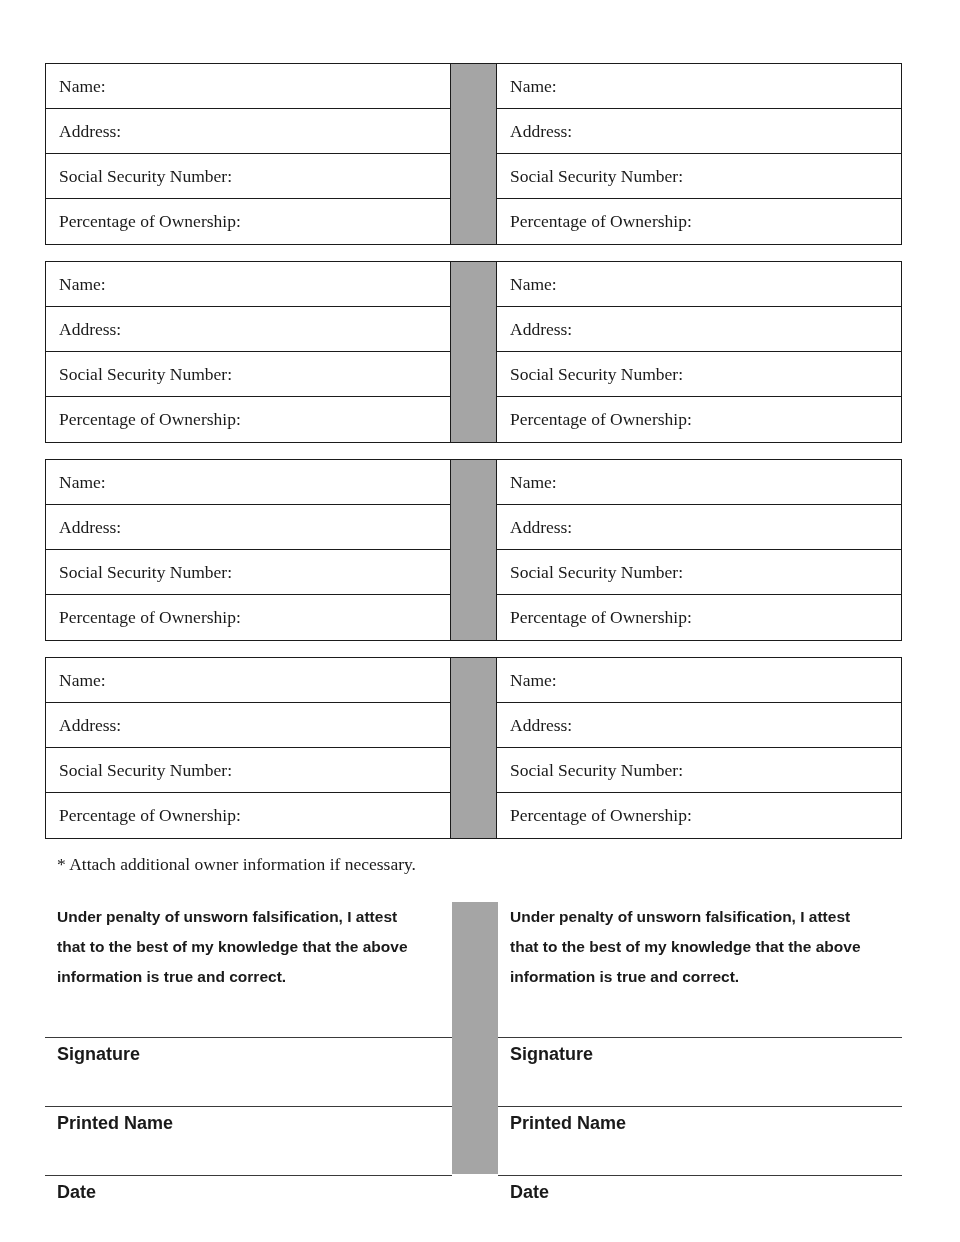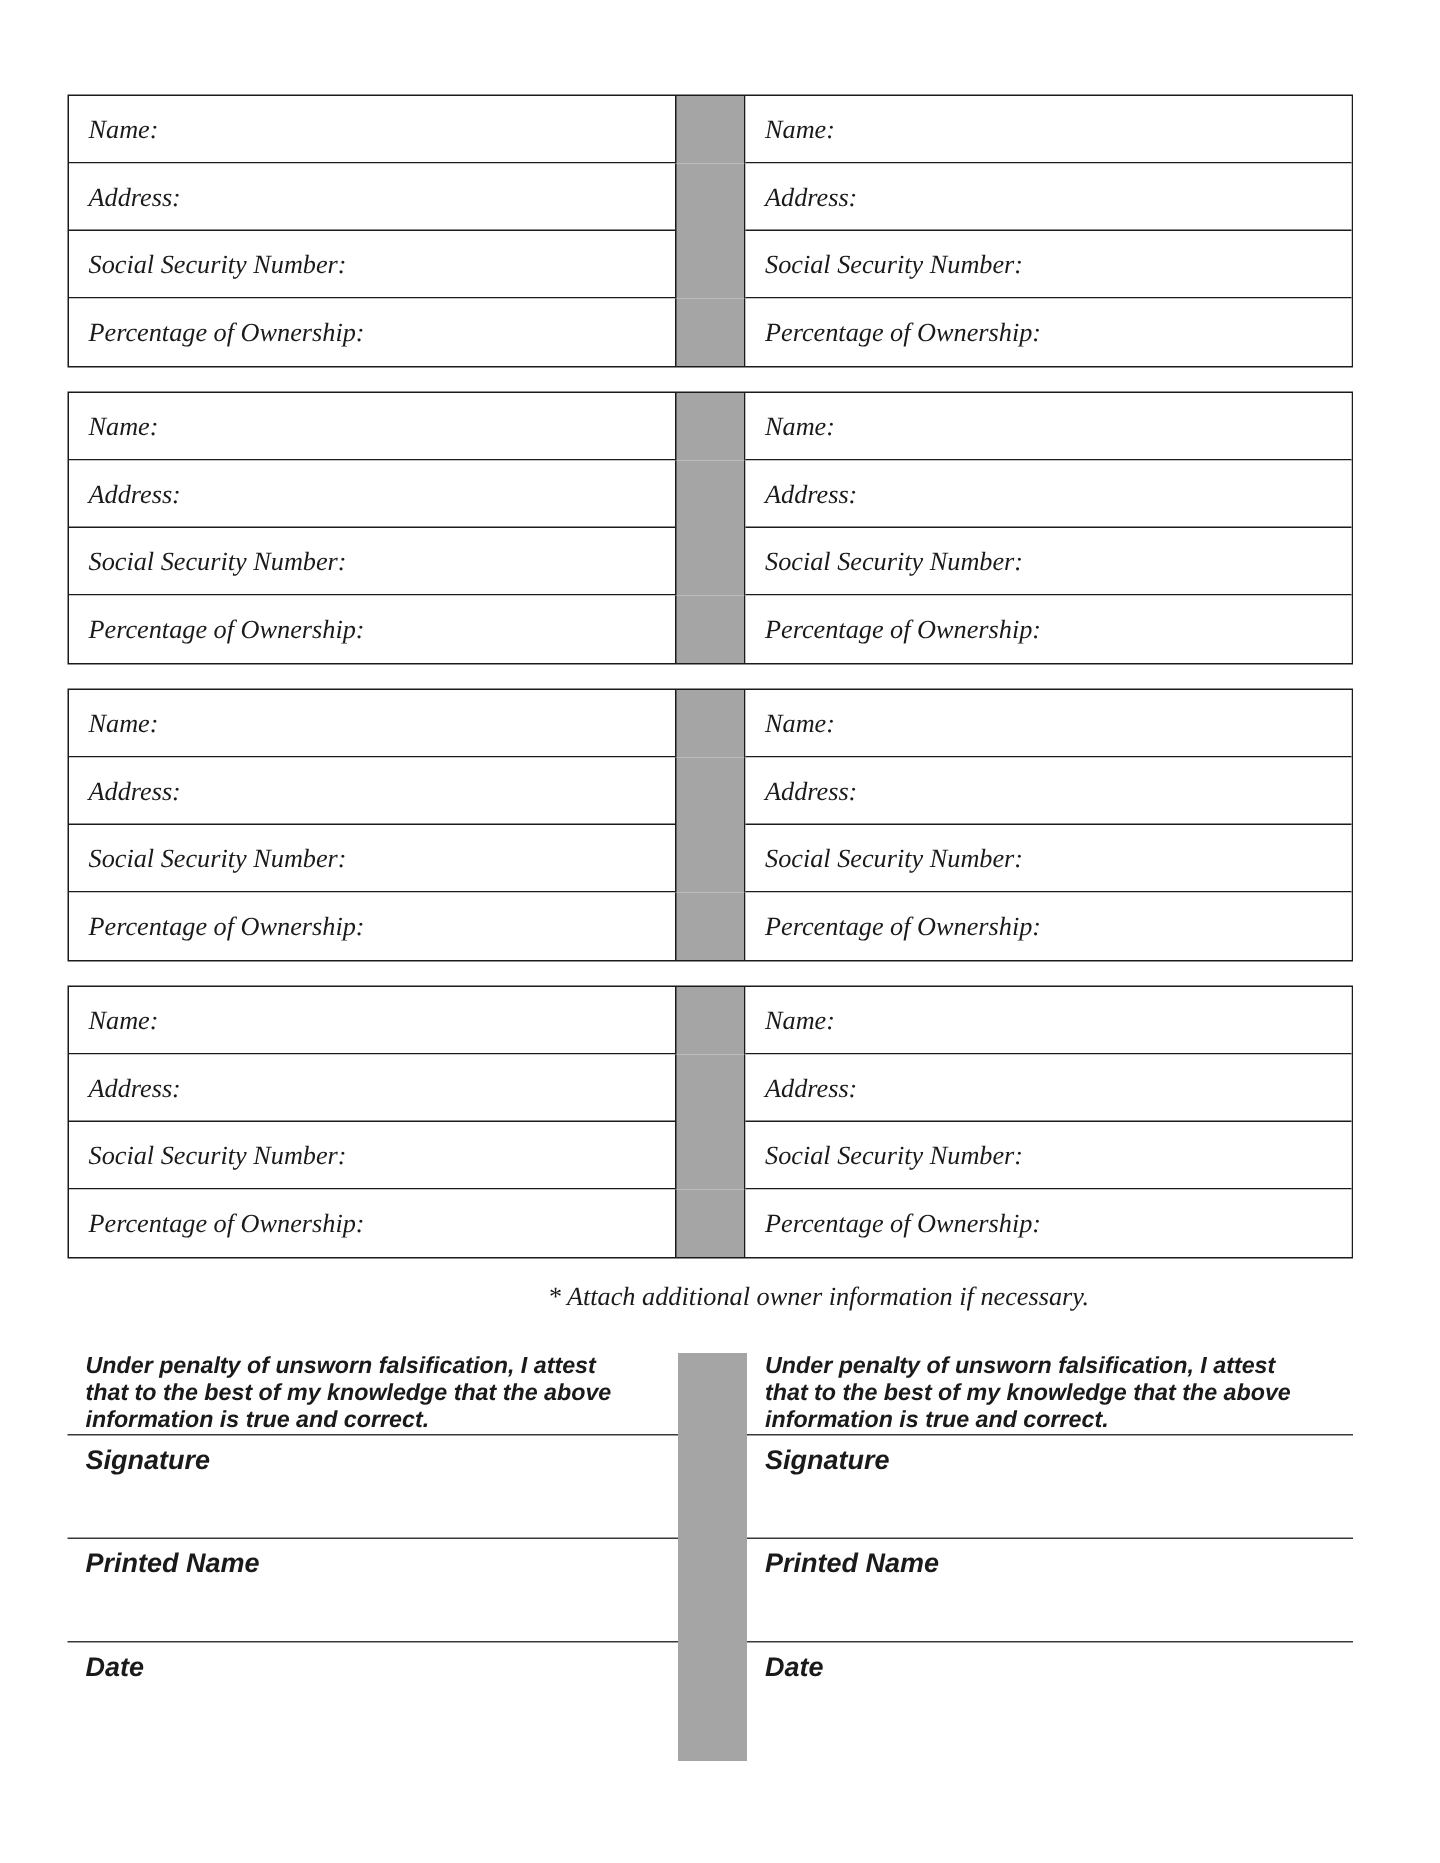--- a/index.html
+++ b/index.html
@@ -9,21 +9,20 @@
     height: 1242px;
     font-family: "Liberation Serif", serif;
     color: #1a1a1a;
     position: relative;
   }
   .page {
     position: absolute;
     left: 45px;
     top: 63px;
     width: 681px;
-    font-style: italic;
   }
 
   
   .owner-block {
     width: 857px;
     border: 1.5px solid #1b1b1b;
     margin-bottom: 16px;
     background: #ffffff;
   }
   .owner-row { display: flex; height: 45px; }
@@ -43,40 +42,40 @@
     border-right: 1.5px solid #1b1b1b;
   }
   .owner-row.sep .owner-cell { border-bottom: 1.5px solid #1b1b1b; }
 
   
   .note {
     font-size: 17.5px;
     padding-left: 12px;
     margin-top: -1px;
     margin-bottom: 27px;
-    text-align: right;
   }
 
   
   .attest-wrap { display: flex; width: 857px; }
   .attest-col.left  { width: 407px; }
   .attest-gray {
     width: 46px;
     height: 272px;
     background: #a5a5a5;
   }
   .attest-col.right { flex: 1; }
   .attest-statement {
     font-family: "Liberation Sans", sans-serif;
     font-weight: bold;
     font-size: 15.5px;
-    line-height: 18px;
+    line-height: 30px;
     white-space: pre-line;
     padding-left: 12px;
     padding-right: 8px;
+    margin-bottom: 45px;
   }
   .sig-field {
     border-top: 1.2px solid #3a3a3a;
     padding-top: 6px;
     margin-bottom: 41px;
   }
   .sig-field:last-child { margin-bottom: 0; }
   .sig-label {
     font-family: "Liberation Sans", sans-serif;
     font-weight: bold;

